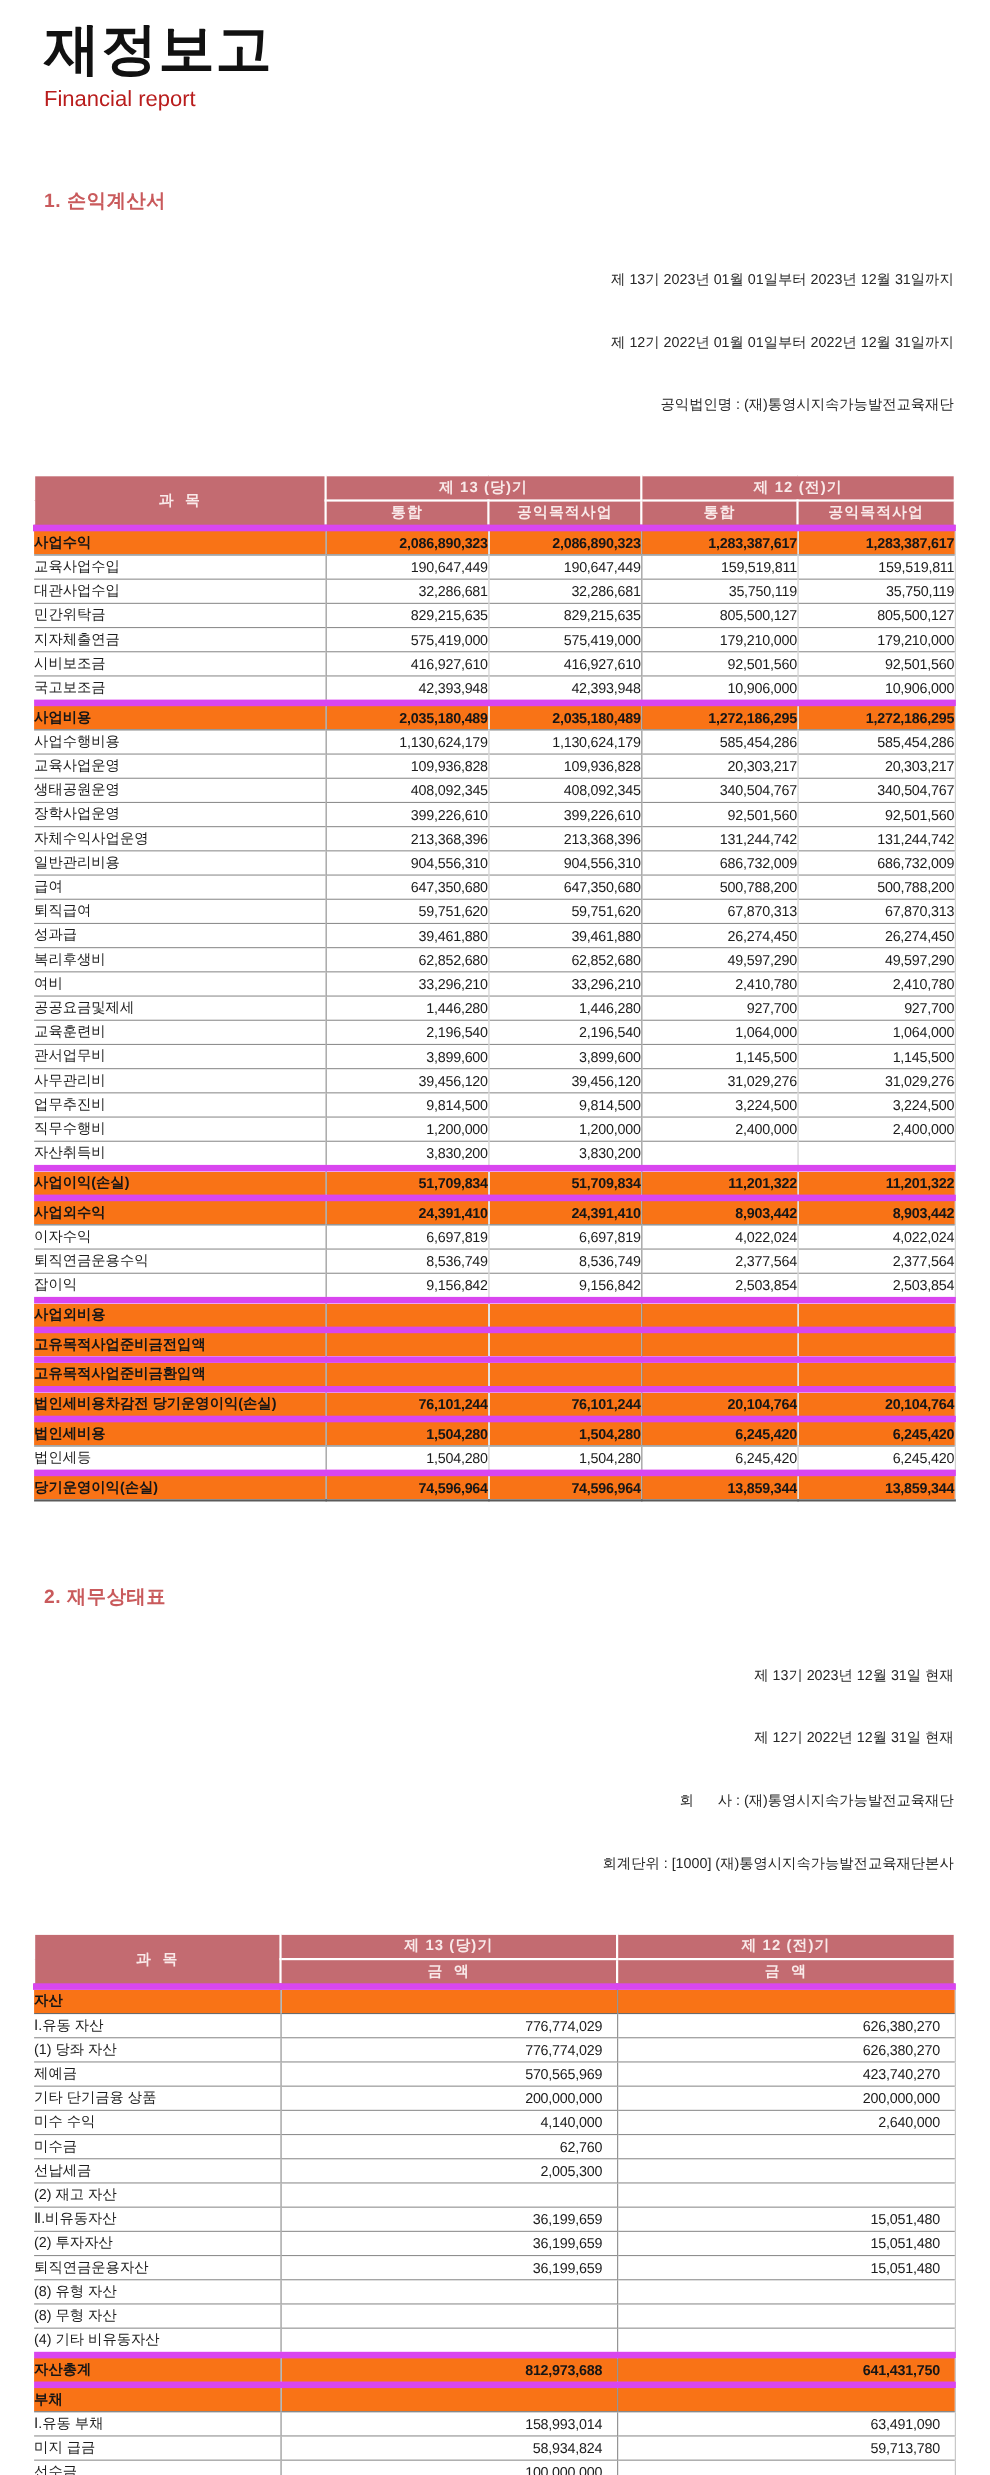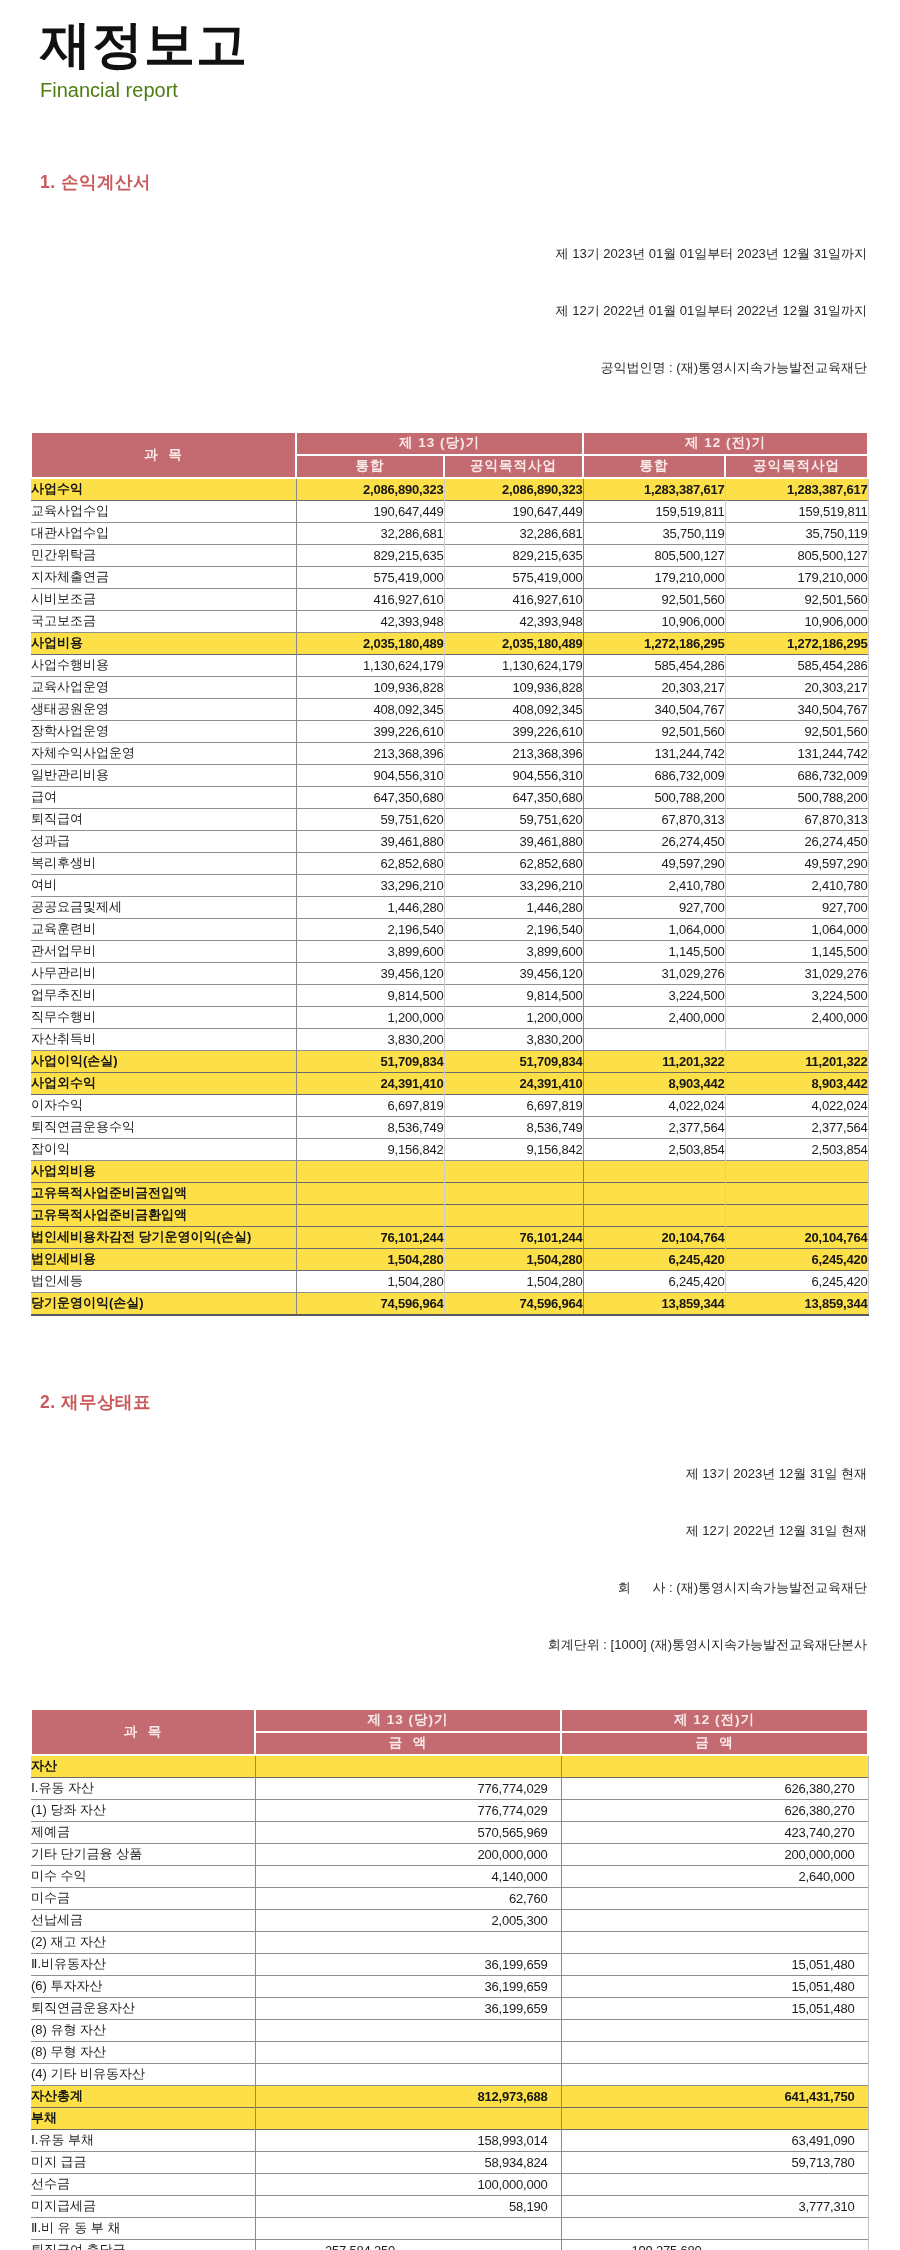--- a/index.html
+++ b/index.html
@@ -17,21 +17,21 @@
     margin:10px 0 0 10px;
     font-size:51px;
     font-weight:700;
     color:#111111;
     line-height:1.15;
     letter-spacing:1px;
   }
   .doc-subtitle{
     margin:4px 0 0 10px;
     font-size:20px;
-    color:#4d7c0f;
+    color:#b91c1c;
     font-weight:400;
   }
 
   
   .section-title{
     margin:68px 0 0 10px;
     font-size:17.5px;
     font-weight:700;
     color:#c95a5c;
     letter-spacing:0.5px;
@@ -67,22 +67,22 @@
     padding:0;
   }
   table.fin td{
     height:21px;
     padding:0;
     overflow:hidden;
     white-space:nowrap;
   }
   table.fin tr.body{border-bottom:1px solid #8f8f8f;}
   table.fin tr.body.hl{
-    background:#fde047;
-    border-top:1px solid #d946ef;
+    background:#f97316;
+    border-top:6px solid #d946ef;
     border-bottom:1px solid #6b6b6b;
   }
   table.fin tr.body.hl td{font-weight:700;color:#161616;}
   table.fin tr.body:last-child{border-bottom:2px solid #5a5a5a;}
 
   td.subject{text-align:left;}
   td.num{text-align:right;padding-right:13px;letter-spacing:-0.2px;}
 
   
   .ind0{padding-left:16px;}
@@ -490,21 +490,21 @@
             <td class="subject ind1">(2) 재고 자산</td>
             <td class="amt"><span class="half"></span><span class="half"></span></td>
             <td class="amt"><span class="half"></span><span class="half"></span></td>
           </tr>
           <tr class="body">
             <td class="subject ind0">Ⅱ.비유동자산</td>
             <td class="amt"><span class="half"></span><span class="half">36,199,659</span></td>
             <td class="amt"><span class="half"></span><span class="half">15,051,480</span></td>
           </tr>
           <tr class="body">
-            <td class="subject ind1">(6) 투자자산</td>
+            <td class="subject ind1">(2) 투자자산</td>
             <td class="amt"><span class="half"></span><span class="half">36,199,659</span></td>
             <td class="amt"><span class="half"></span><span class="half">15,051,480</span></td>
           </tr>
           <tr class="body">
             <td class="subject ind2">퇴직연금운용자산</td>
             <td class="amt"><span class="half"></span><span class="half">36,199,659</span></td>
             <td class="amt"><span class="half"></span><span class="half">15,051,480</span></td>
           </tr>
           <tr class="body">
             <td class="subject ind1">(8) 유형 자산</td>

